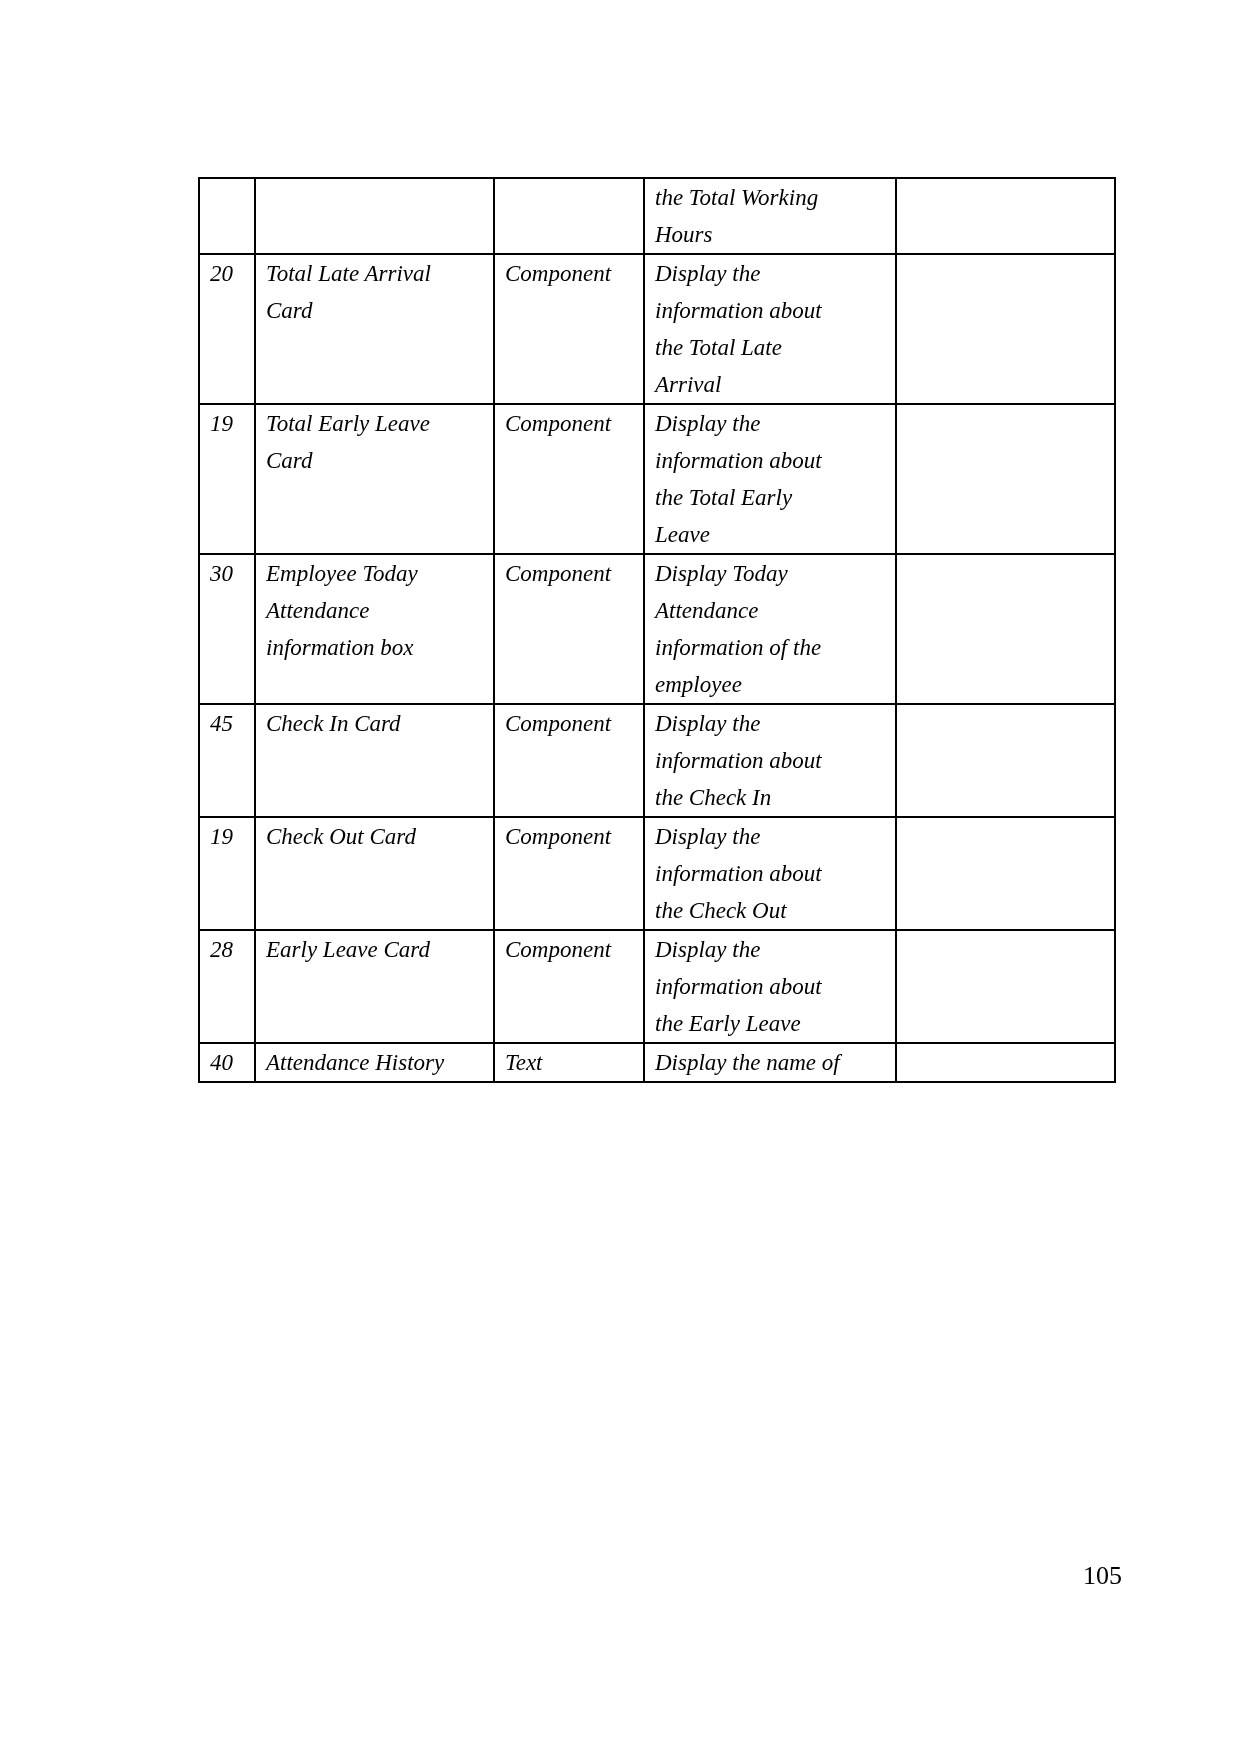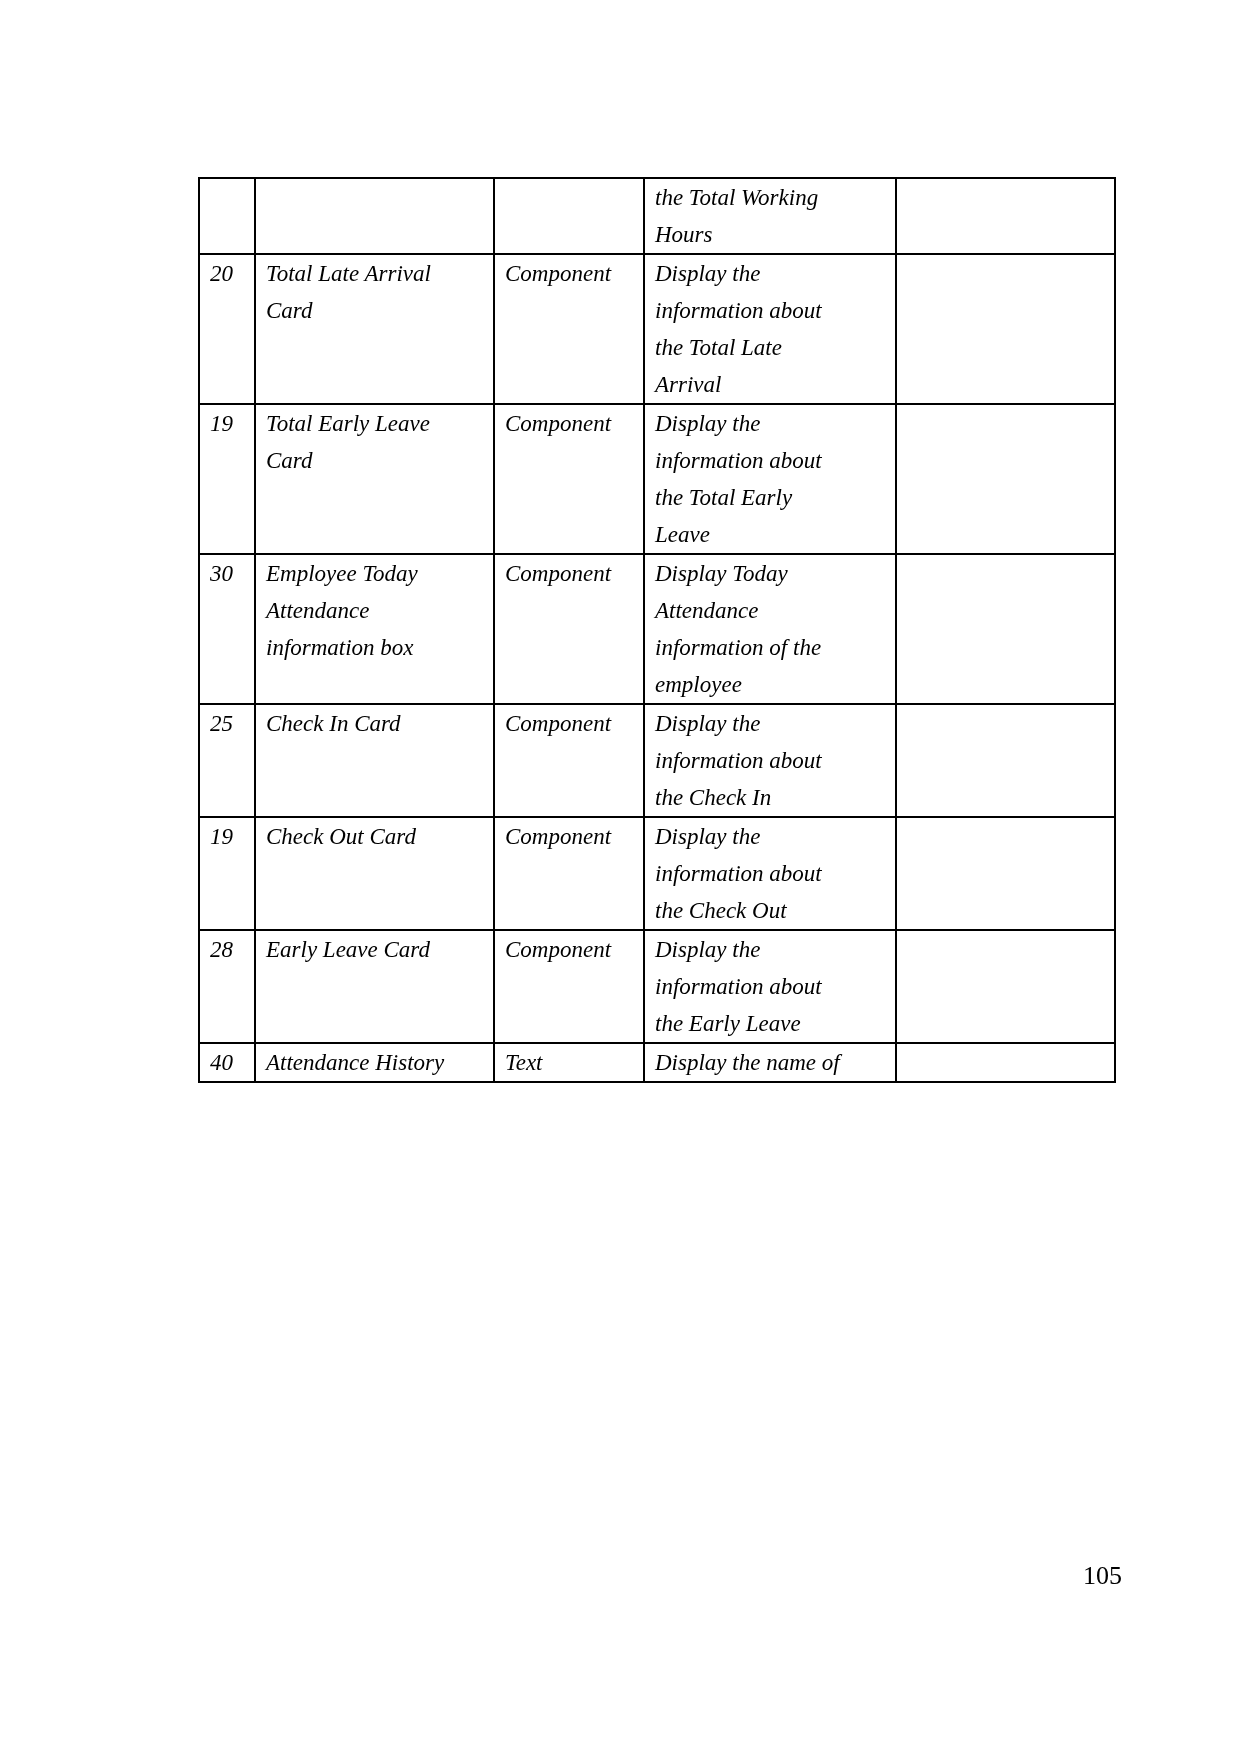--- a/index.html
+++ b/index.html
@@ -98,21 +98,21 @@
 Attendance
 information box</td>
           <td>Component</td>
           <td>Display Today
 Attendance
 information of the
 employee</td>
           <td></td>
         </tr>
         <tr>
-          <td>25</td>
+          <td>45</td>
           <td>Check In Card</td>
           <td>Component</td>
           <td>Display the
 information about
 the Check In</td>
           <td></td>
         </tr>
         <tr>
           <td>19</td>
           <td>Check Out Card</td>

